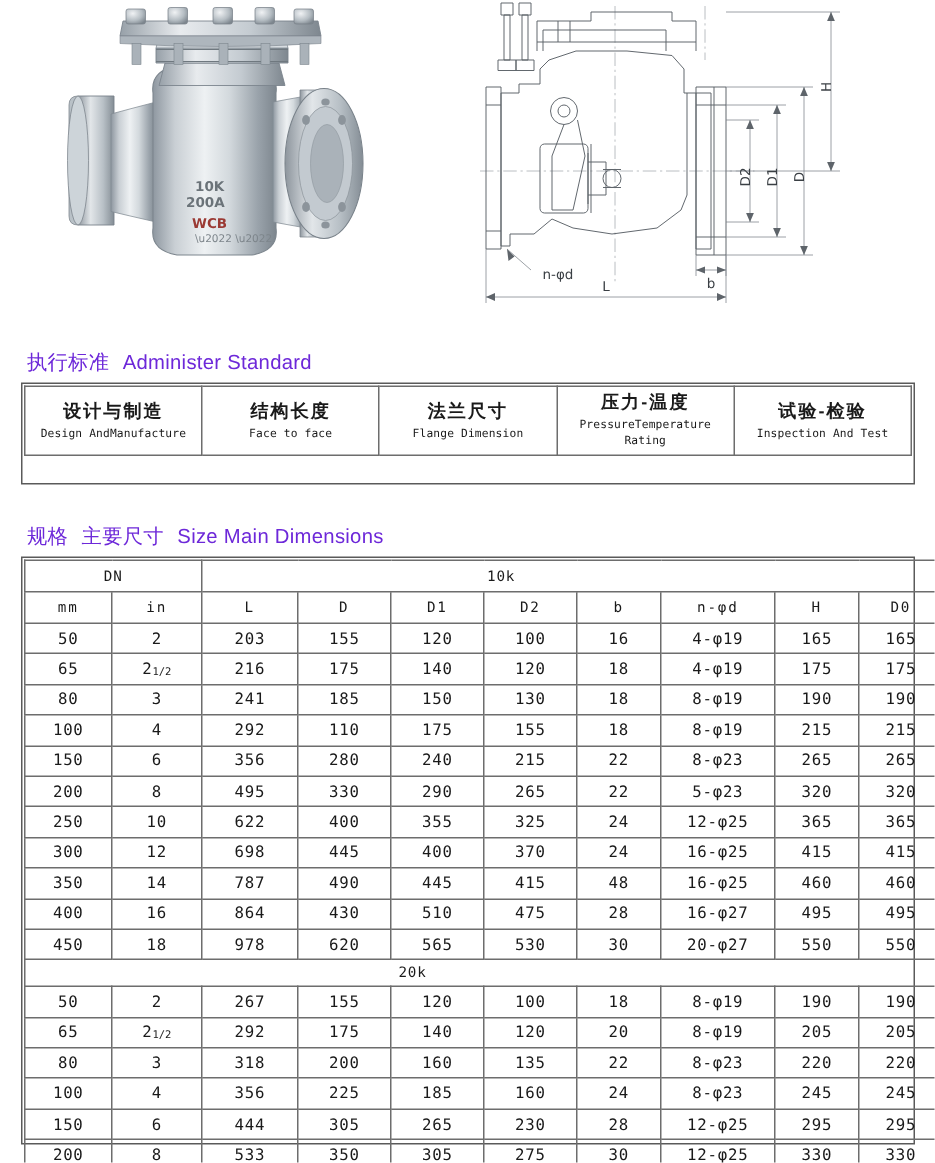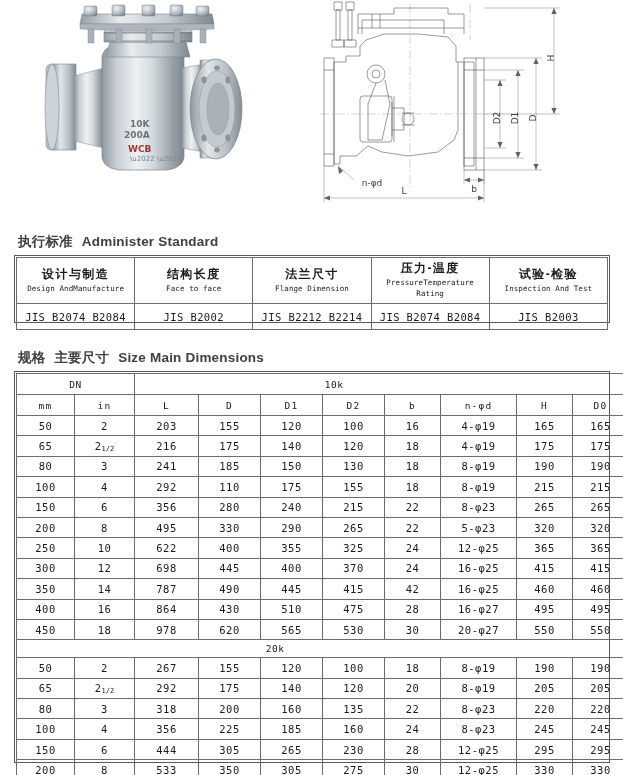--- a/index.html
+++ b/index.html
@@ -34,22 +34,22 @@
     position: absolute;
     left: 298px;
     top: 0px;
     width: 322px;
     height: 215px;
   }
 
   
   .section-heading {
     font-size: 13.5px;
-    font-weight: bold;
-    color: #404040;
+    font-weight: normal;
+    color: #6d28d9;
     letter-spacing: 0.2px;
     white-space: nowrap;
   }
   .section-heading .cn { margin-right: 9px; }
   #standard-heading {
     position: absolute;
     left: 18px;
     top: 233px;
   }
   #dimensions-heading {
@@ -387,27 +387,20 @@
       </td>
       <td class="std-head">
         <span class="std-cn">压力-温度</span>
         <span class="std-en">PressureTemperature Rating</span>
       </td>
       <td class="std-head">
         <span class="std-cn">试验-检验</span>
         <span class="std-en">Inspection And Test</span>
       </td>
     </tr>
-    <tr>
-      <td class="std-val">JIS B2074 B2084</td>
-      <td class="std-val">JIS B2002</td>
-      <td class="std-val">JIS B2212 B2214</td>
-      <td class="std-val">JIS B2074 B2084</td>
-      <td class="std-val">JIS B2003</td>
-    </tr>
   </tbody>
 </table>
 
 <div id="dimensions-heading" class="section-heading">
   <span class="cn">规格</span><span class="cn">主要尺寸</span><span>Size Main Dimensions</span>
 </div>
 
 <div class="outer-frame" id="dimensions-frame"></div>
 
 <table id="dimensions-table">
@@ -537,21 +530,21 @@
         <td class="cell">415</td>
         <td class="cell">415</td>
       </tr>
       <tr>
         <td class="cell">350</td>
         <td class="cell">14</td>
         <td class="cell">787</td>
         <td class="cell">490</td>
         <td class="cell">445</td>
         <td class="cell">415</td>
-        <td class="cell">42</td>
+        <td class="cell">48</td>
         <td class="cell">16-φ25</td>
         <td class="cell">460</td>
         <td class="cell">460</td>
       </tr>
       <tr>
         <td class="cell">400</td>
         <td class="cell">16</td>
         <td class="cell">864</td>
         <td class="cell">430</td>
         <td class="cell">510</td>

